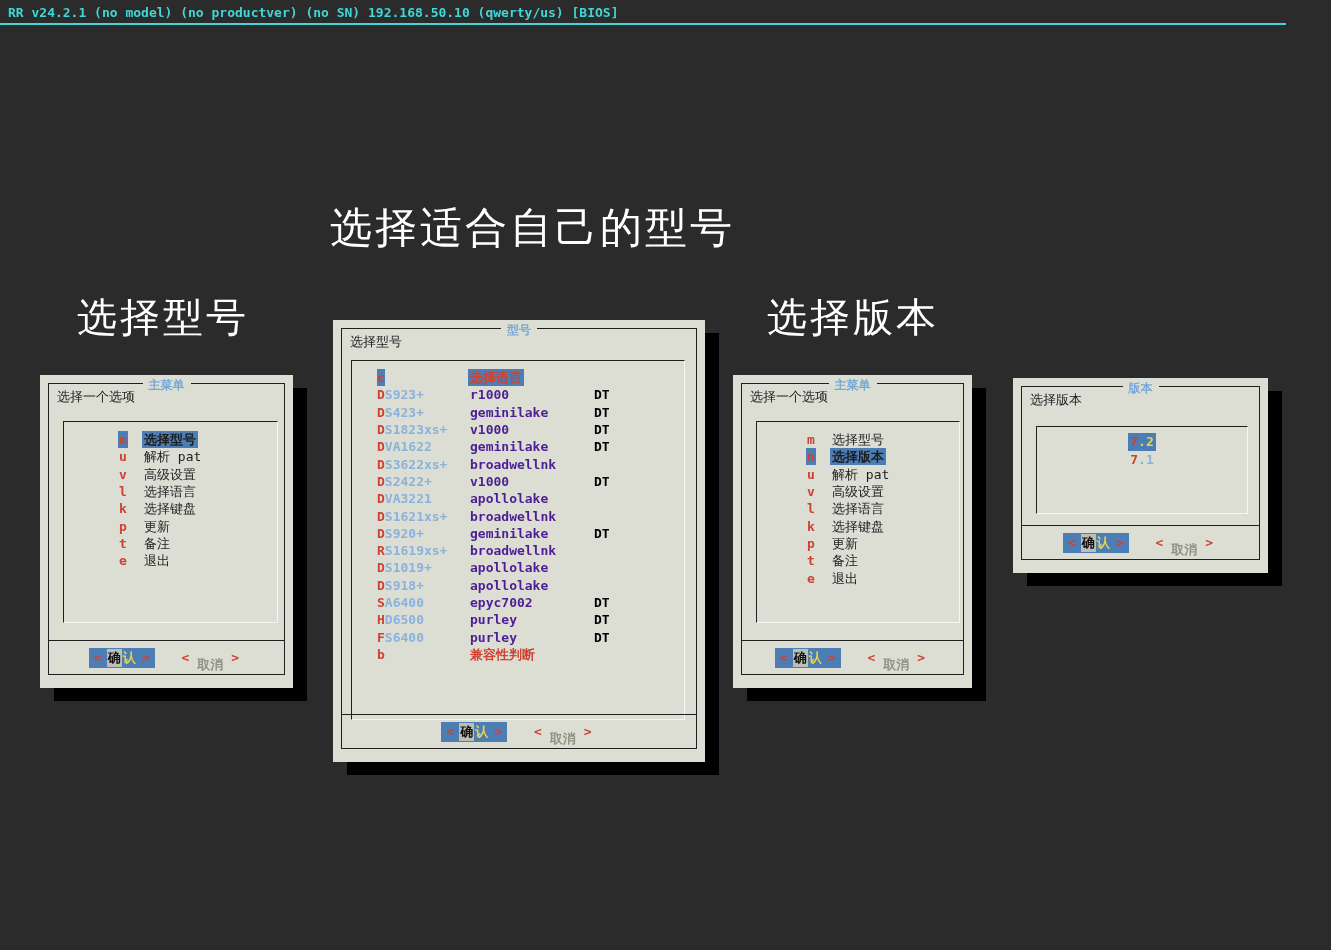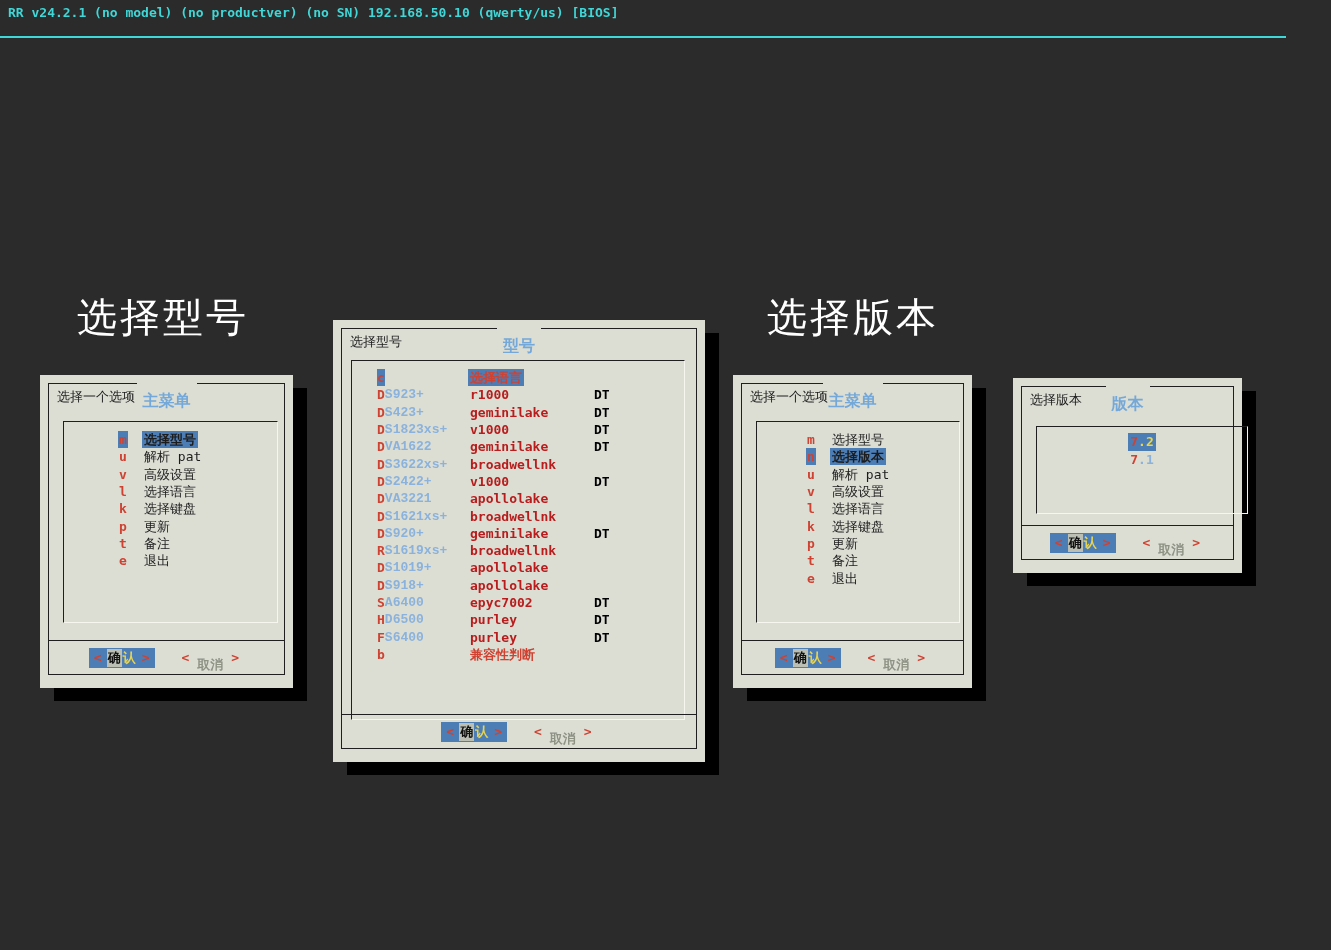--- a/index.html
+++ b/index.html
@@ -6,40 +6,40 @@
     --background:#2b2b2b; --topbar-cyan:#3fd7d7; --dialog-bg:#dcded4;
     --title-blue:#74a8d8; --highlight-blue:#4d7db5; --hotkey-red:#cf4232;
     --model-blue:#8ab2dc; --yellow:#e8d44f; --cancel-gray:#8e9285;
     --annotation-white:#ffffff; --frame-dark:#1f1f1f;
   }
   *{margin:0;padding:0;box-sizing:border-box;}
   html,body{width:1331px;height:950px;overflow:hidden;}
   body{background:var(--background);font-family:"DejaVu Sans Mono","Liberation Mono",monospace;position:relative;}
 
   
-  .topbar{position:absolute;left:0;top:0;width:1286px;height:38px;
+  .topbar{position:absolute;left:0;top:0;width:1286px;height:25px;
     border-bottom:2px solid var(--topbar-cyan);}
   .topbar-text{position:absolute;left:8px;top:5px;font-size:13px;font-weight:bold;
     color:var(--topbar-cyan);white-space:pre;}
 
   
   .ann{position:absolute;color:var(--annotation-white);
     font-family:"DejaVu Sans","Liberation Sans",sans-serif;
     font-weight:500;letter-spacing:3px;white-space:nowrap;}
   .ann-left{left:77px;top:290px;font-size:40px;}
   .ann-center{left:330px;top:198px;font-size:42px;line-height:59px;}
   .ann-right{left:767px;top:290px;font-size:40px;}
 
   
   .dialog{position:absolute;background:var(--dialog-bg);box-shadow:14px 13px 0 0 #000;}
   .frame{position:absolute;left:8px;right:8px;top:8px;bottom:13px;
     border:1px solid var(--frame-dark);}
   .dlg-title{position:absolute;top:-9px;left:50%;transform:translateX(-50%);
-    background:var(--dialog-bg);padding:16px 6px;color:var(--title-blue);
-    font-size:16px;font-weight:bold;white-space:nowrap;}
+    background:var(--dialog-bg);padding:2px 6px;color:var(--title-blue);
+    font-size:12px;font-weight:bold;white-space:nowrap;}
   .dlg-label{position:absolute;left:8px;top:4px;font-size:13px;color:#1c1c1c;white-space:nowrap;}
   .listbox{position:absolute;border:1px solid;
     border-color:var(--frame-dark) #f6f6ee #f6f6ee var(--frame-dark);}
   .btnrow{position:absolute;left:0;right:0;bottom:0;height:34px;
     border-top:1px solid var(--frame-dark);display:flex;align-items:center;
     justify-content:center;gap:22px;font-size:13px;font-weight:bold;}
 
   
   .btn{display:inline-flex;align-items:center;cursor:default;white-space:pre;}
   .btn.ok{background:var(--highlight-blue);padding:1px 0;}
@@ -65,46 +65,47 @@
   #dlg-menu-right .menu-list{padding-left:49px;}
 
   
   #dlg-model{left:333px;top:320px;width:372px;height:442px;}
   #dlg-model .listbox{left:9px;top:31px;width:334px;height:360px;}
   .model-list{padding:8px 0 0 25px;}
   .model-row{display:flex;height:17.3px;line-height:17px;font-size:13px;
     font-weight:bold;align-items:center;white-space:pre;}
   .model-row .tagname{width:91px;display:flex;}
   .model-row .tag{color:var(--hotkey-red);}
-  .model-row .mname{color:var(--model-blue);font-family:Liberation Mono, monospace;}
-  .model-row .platform{width:126px;color:#b91c1c;padding:0 2px;}
+  .model-row .mname{color:var(--model-blue);}
+  .model-row .platform{width:126px;color:#4c1d95;padding:0 2px;}
   .model-row .dt{color:#000000;}
   .model-row.red .platform{color:var(--hotkey-red);}
   .model-row.selected .tag{background:var(--highlight-blue);}
   .model-row.selected .platform{background:var(--highlight-blue);width:auto;}
 
   
-  #dlg-version{left:1013px;top:378px;width:229px;height:195px;}
+  #dlg-version{left:1013px;top:378px;width:255px;height:195px;}
   #dlg-version .listbox{left:14px;top:39px;width:212px;height:88px;}
   .ver-list{padding-top:6px;display:flex;flex-direction:column;align-items:center;}
   .ver-row{display:flex;height:17.5px;line-height:17px;font-size:13px;font-weight:bold;}
   .ver-row .tag{color:var(--hotkey-red);}
   .ver-row .vrest{color:var(--model-blue);}
   .ver-row.selected{background:var(--highlight-blue);padding:0 2px;}
   .ver-row.selected .vrest{color:var(--yellow);}
 </style>
 </head>
 <body>
 
 <div class="topbar">
   <div class="topbar-text">RR v24.2.1 (no model) (no productver) (no SN) 192.168.50.10 (qwerty/us) [BIOS]</div>
 </div>
 
 <div class="ann ann-left">选择型号</div>
 <div class="ann ann-center">
+  <div>选择适合自己的型号</div>
 </div>
 <div class="ann ann-right">选择版本</div>
 
 <div class="dialog" id="dlg-menu-left">
   <div class="frame">
     <div class="dlg-title">主菜单</div>
     <div class="dlg-label">选择一个选项</div>
     <div class="listbox menu-list">
 
         <div class="menu-row selected">

